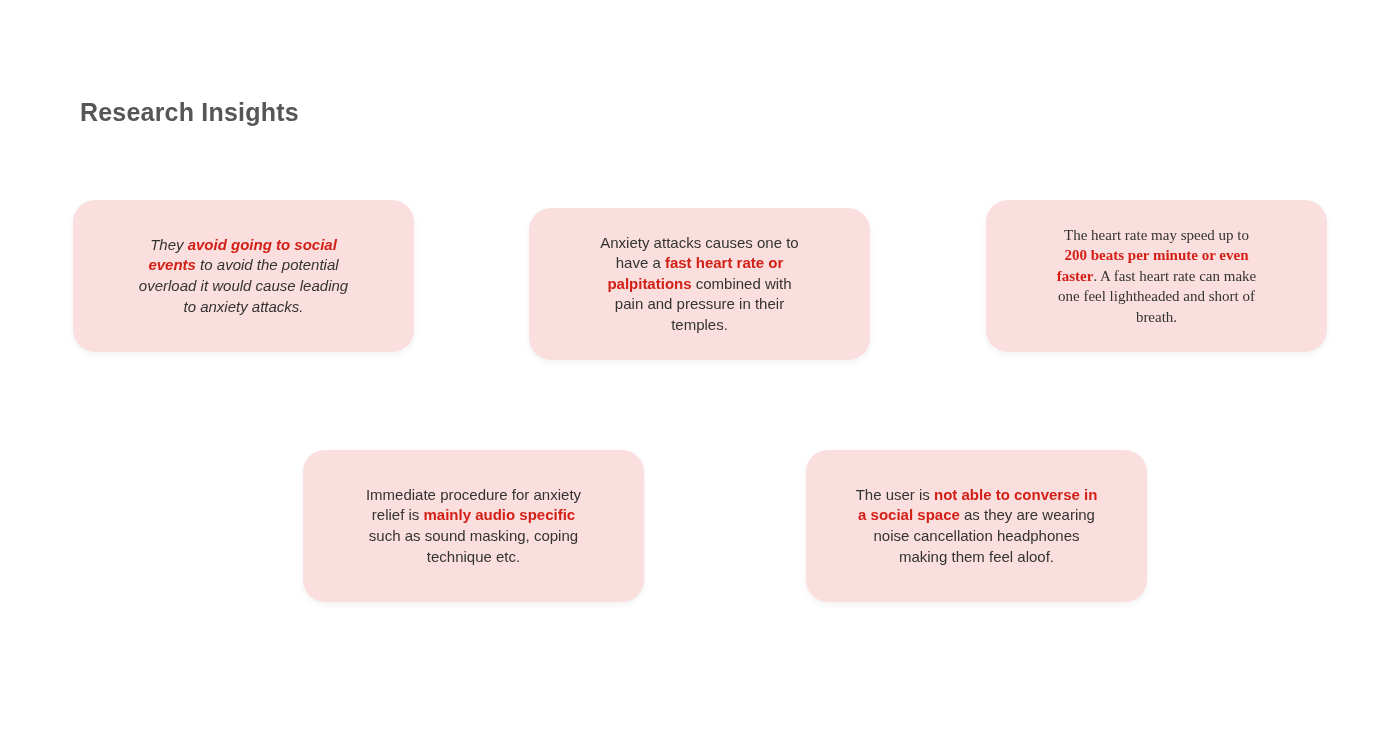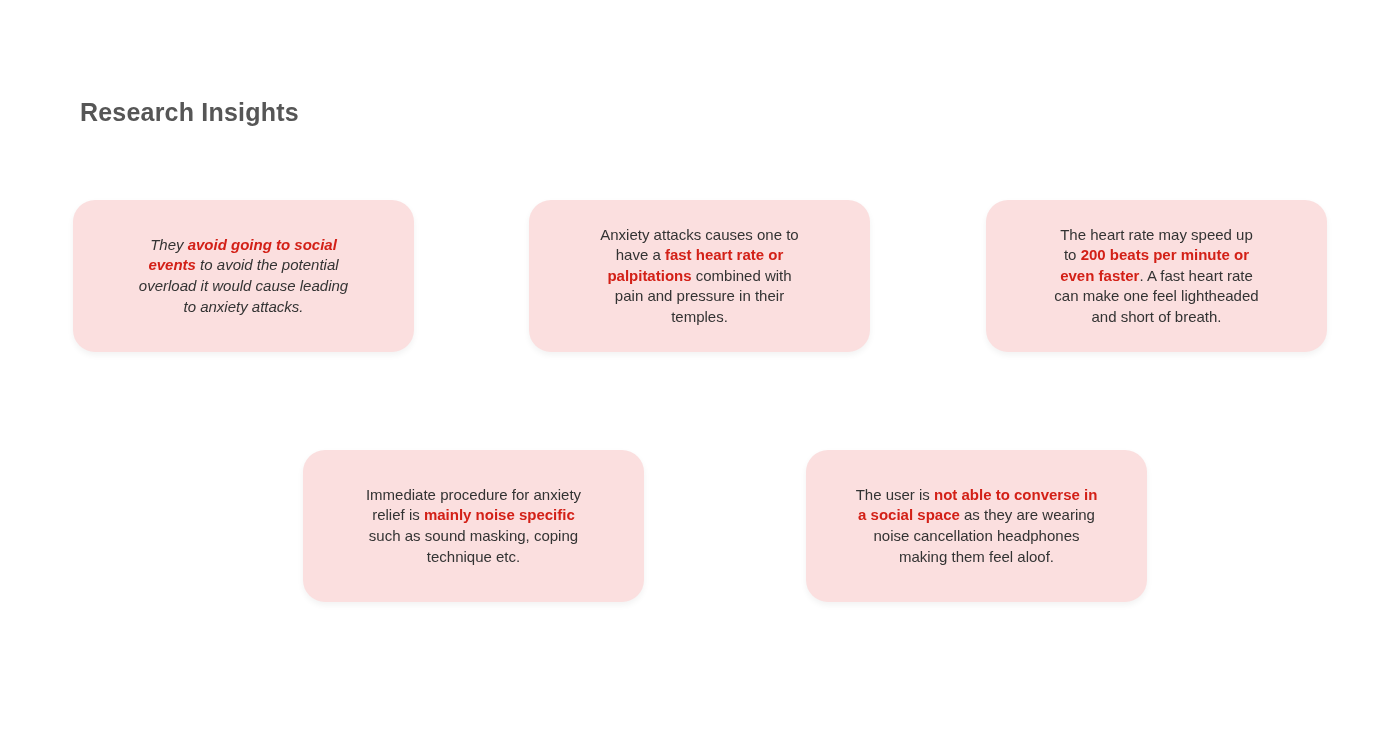--- a/index.html
+++ b/index.html
@@ -51,30 +51,30 @@
     width: 100%;
   }
   .card-text b,
   .card-text .hl {
     font-weight: bold;
     color: #d32017;
   }
 
   
   .card-1 { left: 73px;  top: 200px; font-style: italic; }
-  .card-2 { left: 529px; top: 200px; }
+  .card-2 { left: 529px; top: 208px; }
   .card-3 { left: 986px; top: 200px; }
   
   .card-4 { left: 303px; top: 450px; }
   .card-5 { left: 758px; top: 450px; margin-left: 48px; }
 
   
   .card-1 .card-text { max-width: 214px; }
   .card-2 .card-text { max-width: 210px; }
-  .card-3 .card-text { max-width: 208px; }
+  .card-3 .card-text { max-width: 208px; font-family: Liberation Serif, serif; }
   .card-4 .card-text { max-width: 216px; }
   .card-5 .card-text { max-width: 248px; }
   .card-1 .card-text,
   .card-2 .card-text,
   .card-3 .card-text,
   .card-4 .card-text,
   .card-5 .card-text { margin: 0 auto; }
 </style>
 </head>
 <body style="background: rgb(255, 255, 255);">
@@ -89,20 +89,20 @@
 
   <div class="card card-2" style="background: rgb(251, 223, 223);">
     <div class="card-text" style="color: rgb(51, 51, 51);">Anxiety attacks causes one to have a <b class="hl" style="color: rgb(211, 32, 23);">fast heart rate or palpitations</b> combined with pain and pressure in their temples.</div>
   </div>
 
   <div class="card card-3" style="background: rgb(251, 223, 223);">
     <div class="card-text" style="color: rgb(51, 51, 51);">The heart rate may speed up to <b class="hl" style="color: rgb(211, 32, 23);">200 beats per minute or even faster</b>. A fast heart rate can make one feel lightheaded and short of breath.</div>
   </div>
 
   <div class="card card-4" style="background: rgb(251, 223, 223);">
-    <div class="card-text" style="color: rgb(51, 51, 51);">Immediate procedure for anxiety relief is <b class="hl" style="color: rgb(211, 32, 23);">mainly noise specific</b> such as sound masking, coping technique etc.</div>
+    <div class="card-text" style="color: rgb(51, 51, 51);">Immediate procedure for anxiety relief is <b class="hl" style="color: rgb(211, 32, 23);">mainly audio specific</b> such as sound masking, coping technique etc.</div>
   </div>
 
   <div class="card card-5" style="background: rgb(251, 223, 223);">
     <div class="card-text" style="color: rgb(51, 51, 51);">The user is <b class="hl" style="color: rgb(211, 32, 23);">not able to converse in a social space</b> as they are wearing noise cancellation headphones making them feel aloof.</div>
   </div>
 
 </div>
 
 </body></html>

